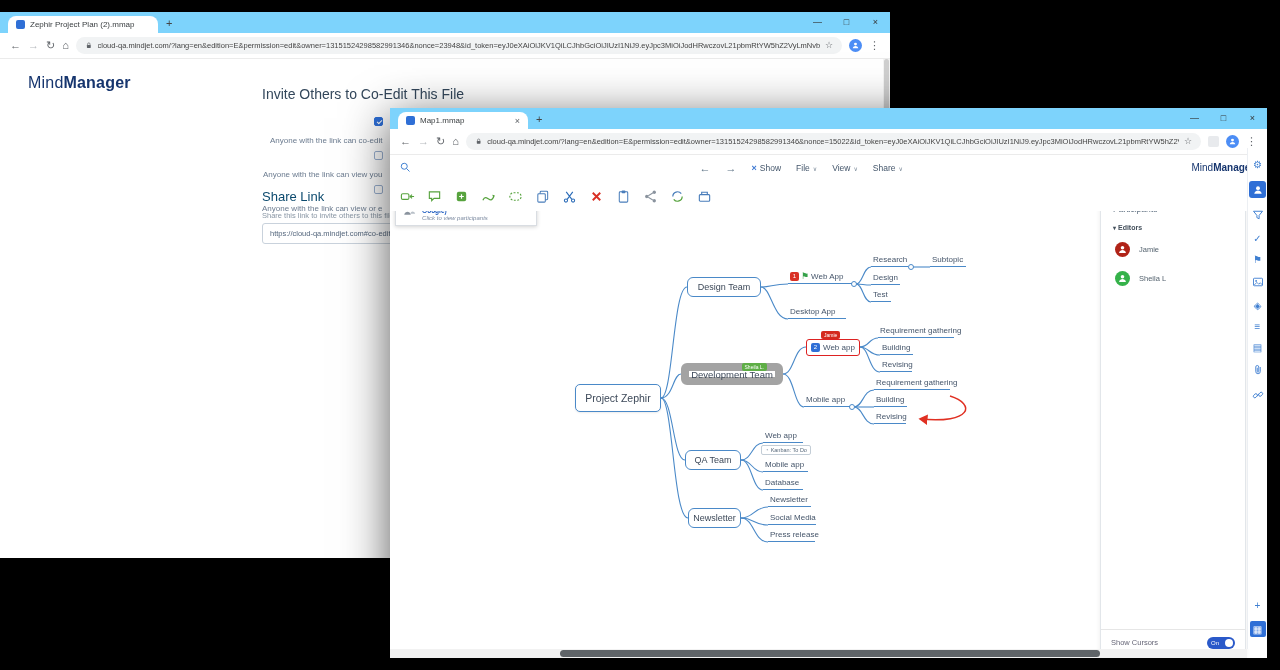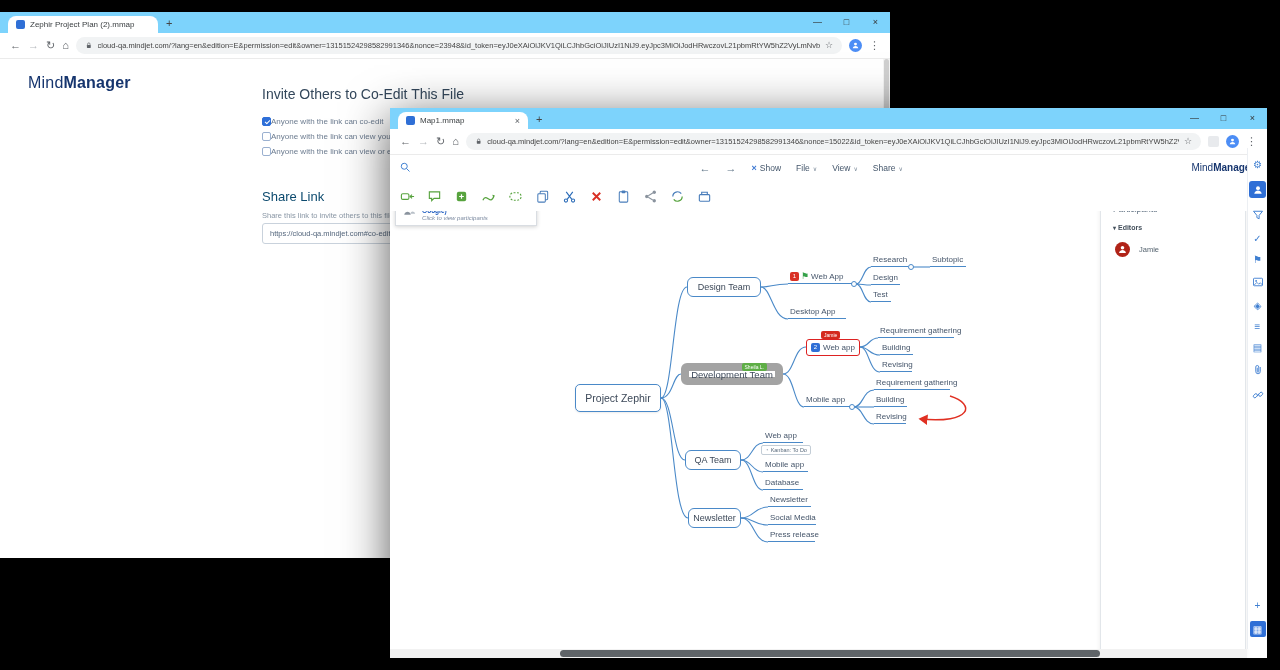--- a/index.html
+++ b/index.html
@@ -24,21 +24,21 @@
   .url-text { font-size:7.5px; color:#444; white-space:nowrap; overflow:hidden; }
   .profile-dot { width:13px; height:13px; border-radius:50%; background:#4c8df5; display:flex; align-items:center; justify-content:center; flex:0 0 auto; }
   .ext-ic { width:11px; height:11px; border-radius:2px; background:#e8eaed; flex:0 0 auto; }
 
   
   .w1-content { position:relative; height:499px; overflow:hidden; }
   .w1-logo { position:absolute; left:28px; top:15px; font-size:16px; color:#16356e; letter-spacing:.2px; }
   .w1-logo .thin { font-weight:400; } .w1-logo .bold { font-weight:700; }
   .w1-heading { position:absolute; left:262px; top:20px; font-size:14px; font-weight:400; color:#33475b;margin-top:7px; }
   .w1-options { position:absolute; left:262px; top:58px; display:flex; flex-direction:column; gap:6px; }
-  .opt-row { display:flex; align-items:flex-start; gap:0; }
+  .opt-row { display:flex; align-items:flex-end; gap:10px;flex-direction:column; }
   .chk { width:9px; height:9px; border:1px solid #9ab0d0; border-radius:2px; background:#fff; flex:0 0 auto; }
   .chk.checked { background:#2e6fd8; border-color:#2e6fd8; position:relative; }
   .chk.checked::after { content:""; position:absolute; left:2px; top:2px; width:4px; height:2px; border-left:1.5px solid #fff; border-bottom:1.5px solid #fff; transform:rotate(-45deg); }
   .opt-label { font-size:8px; color:#6b7b8f; white-space:nowrap; }
   .w1-share-h { position:absolute; left:262px; top:130px; font-size:13px; font-weight:400; color:#0c4a6e; }
   .w1-hint { position:absolute; left:262px; top:152px; font-size:7.5px; color:#8a97a5; }
   .w1-input { position:absolute; left:262px; top:164px; width:420px; height:21px; border:1px solid #c9d2dc; border-radius:3px; display:flex; align-items:center; padding:0 7px; }
   .w1-input span { font-size:7.5px; color:#55677d; white-space:nowrap; overflow:hidden; }
   .w1-scroll { position:absolute; right:0; top:0; width:7px; height:100%; background:#f4f4f4; }
   .w1-scroll .vthumb { position:absolute; top:0; left:1px; width:5px; height:120px; background:#cfcfcf; border-radius:3px; }
@@ -468,20 +468,36 @@
     </div>
     <div class="pp-member">
       <span class="avatar av-jamie">
           <svg viewBox="0 0 16 16">
             <circle cx="8" cy="5.5" r="2.6" fill="#fff"></circle>
             <path d="M3 13c.6-3 3-4.3 5-4.3s4.4 1.3 5 4.3z" fill="#fff"></path>
           </svg>
         </span>
       <span class="pp-name">Jamie</span>
     </div>
+    <div class="pp-member">
+      <span class="avatar av-sheila">
+          <svg viewBox="0 0 16 16">
+            <circle cx="8" cy="5.5" r="2.6" fill="#fff"></circle>
+            <path d="M3 13c.6-3 3-4.3 5-4.3s4.4 1.3 5 4.3z" fill="#fff"></path>
+          </svg>
+        </span>
+      <span class="pp-name">Sheila L</span>
+    </div>
+    <div class="pp-footer">
+      <span class="pp-cursors">Show Cursors</span>
+      <span class="toggle">
+        <span class="t-label">On</span>
+        <span class="knob"></span>
+      </span>
+    </div>
   </div>
 
   <div class="right-strip">
     <span class="rs-ic">⚙</span>
     <span class="rs-active">
         <svg viewBox="0 0 16 16">
           <circle cx="8" cy="5.5" r="2.6" fill="#fff"></circle>
           <path d="M3 13c.6-3 3-4.3 5-4.3s4.4 1.3 5 4.3z" fill="#fff"></path>
         </svg>
       </span>

